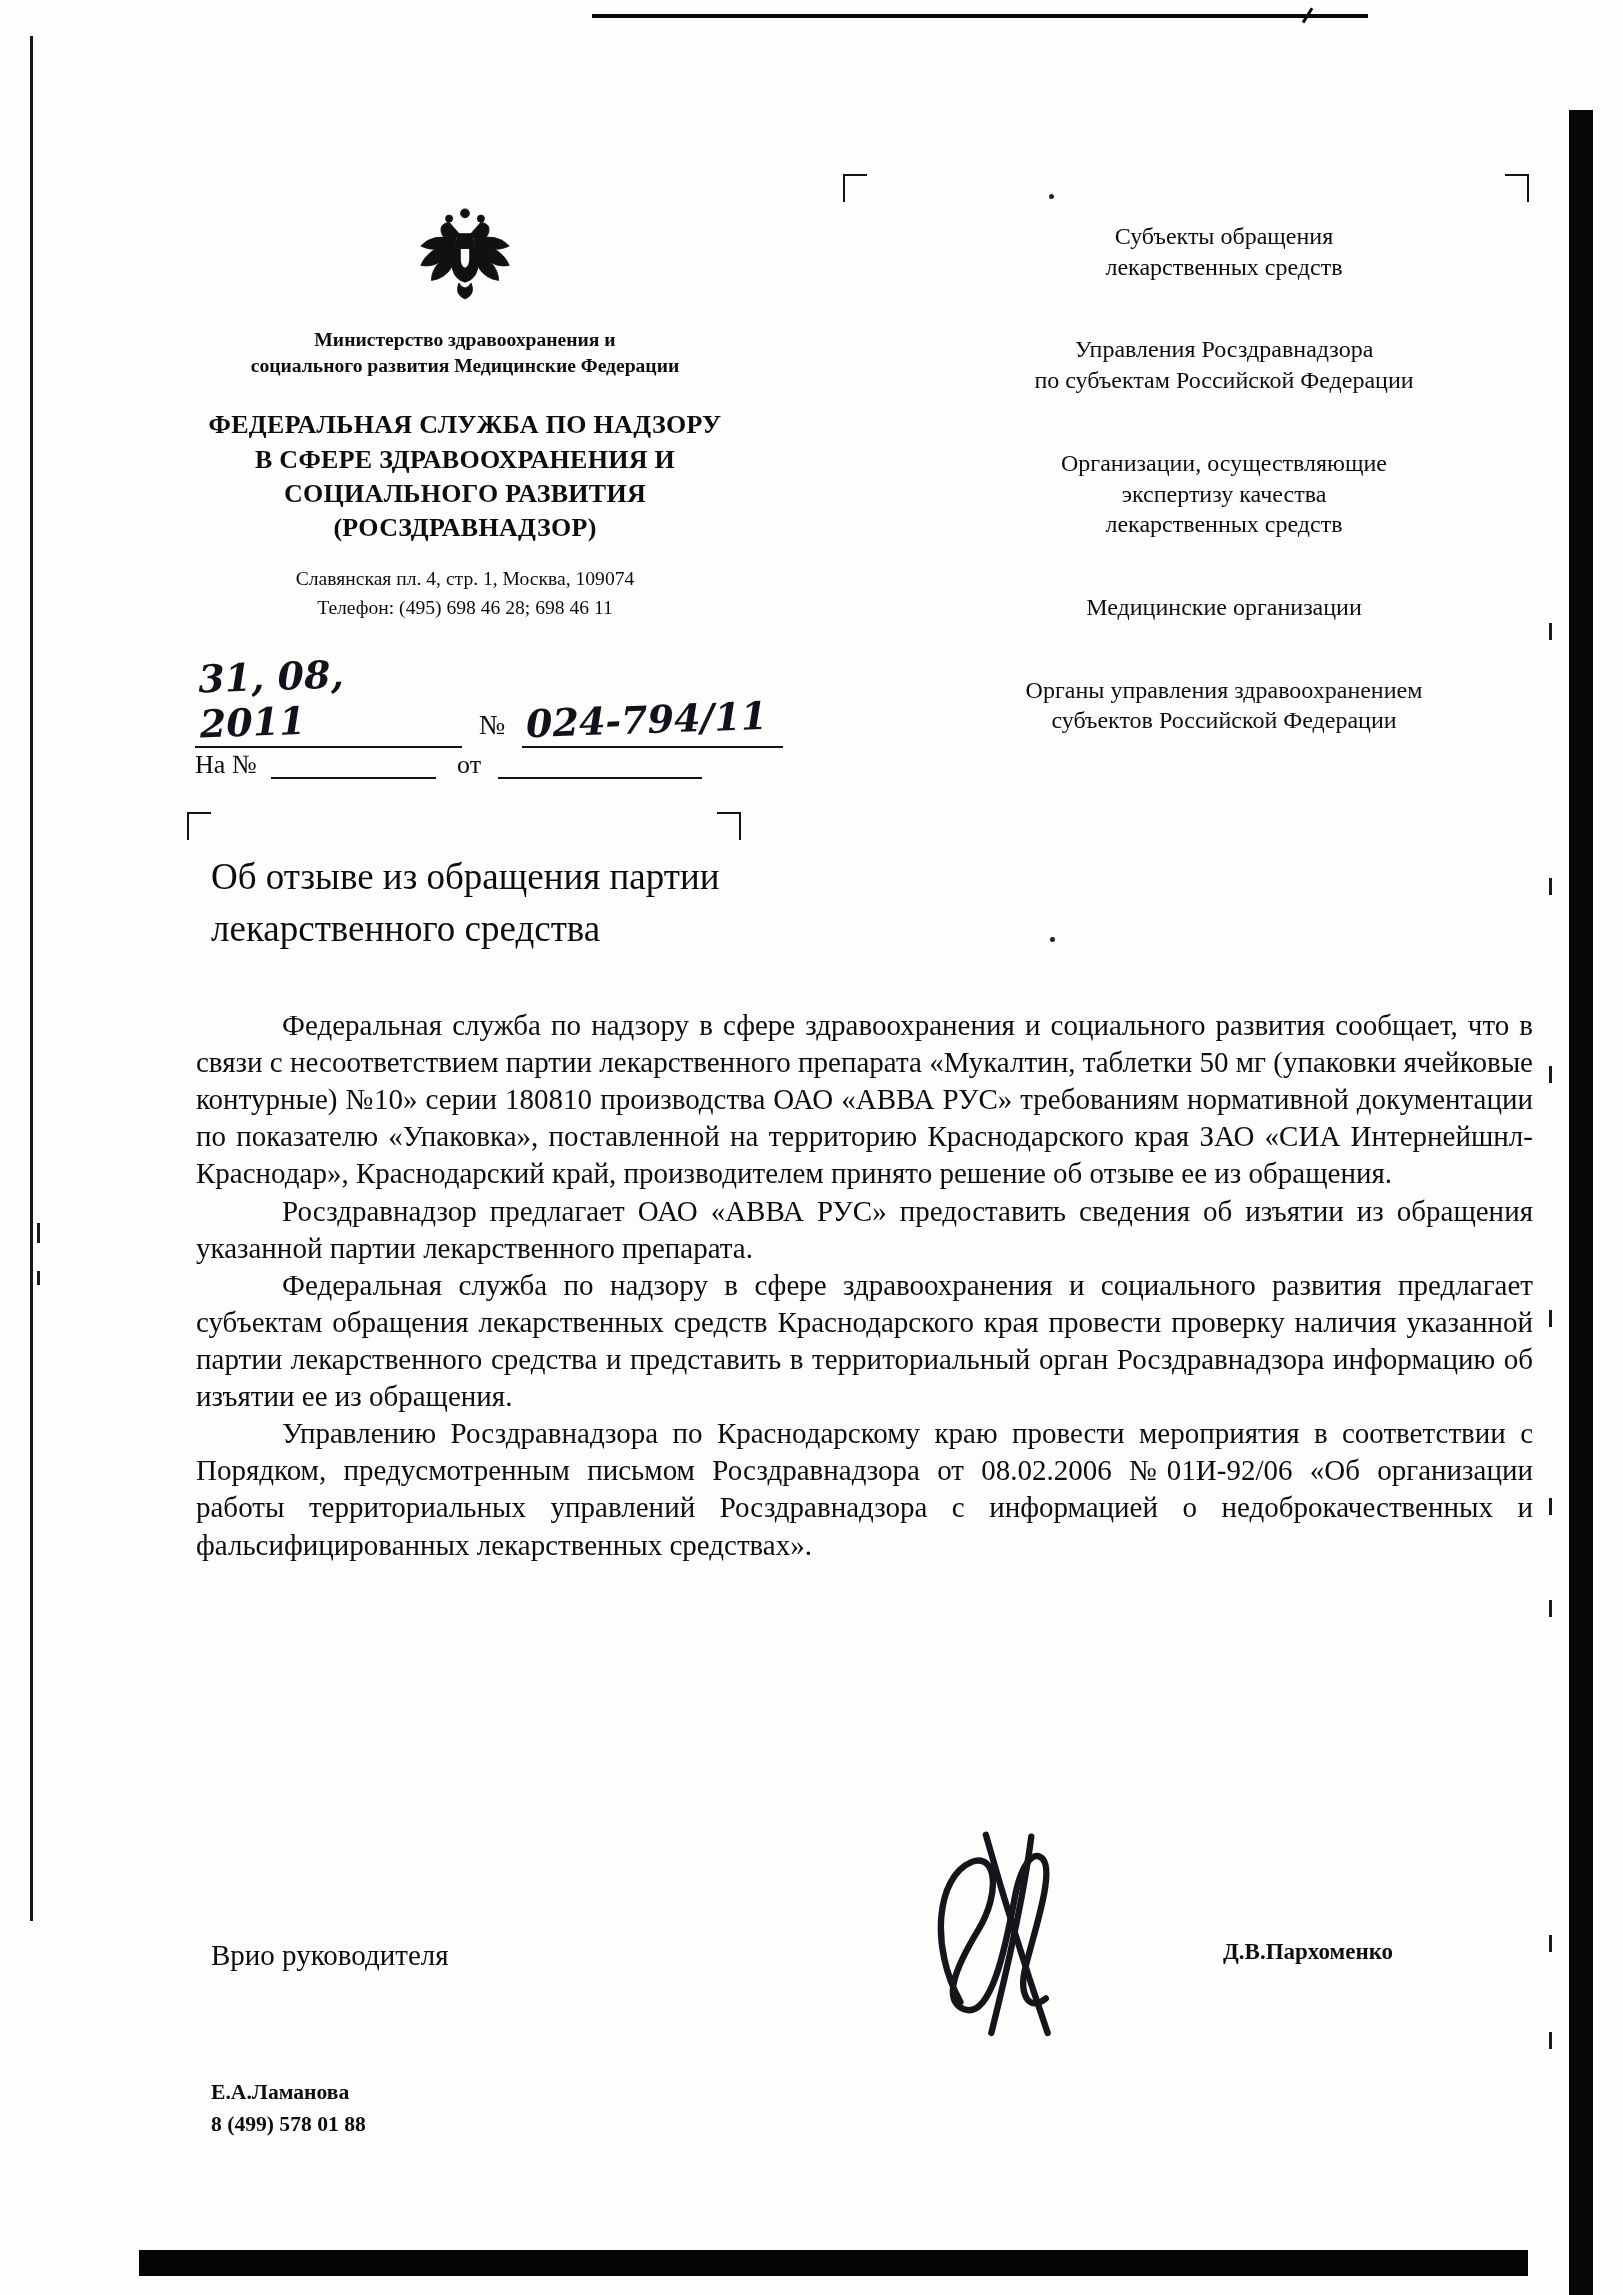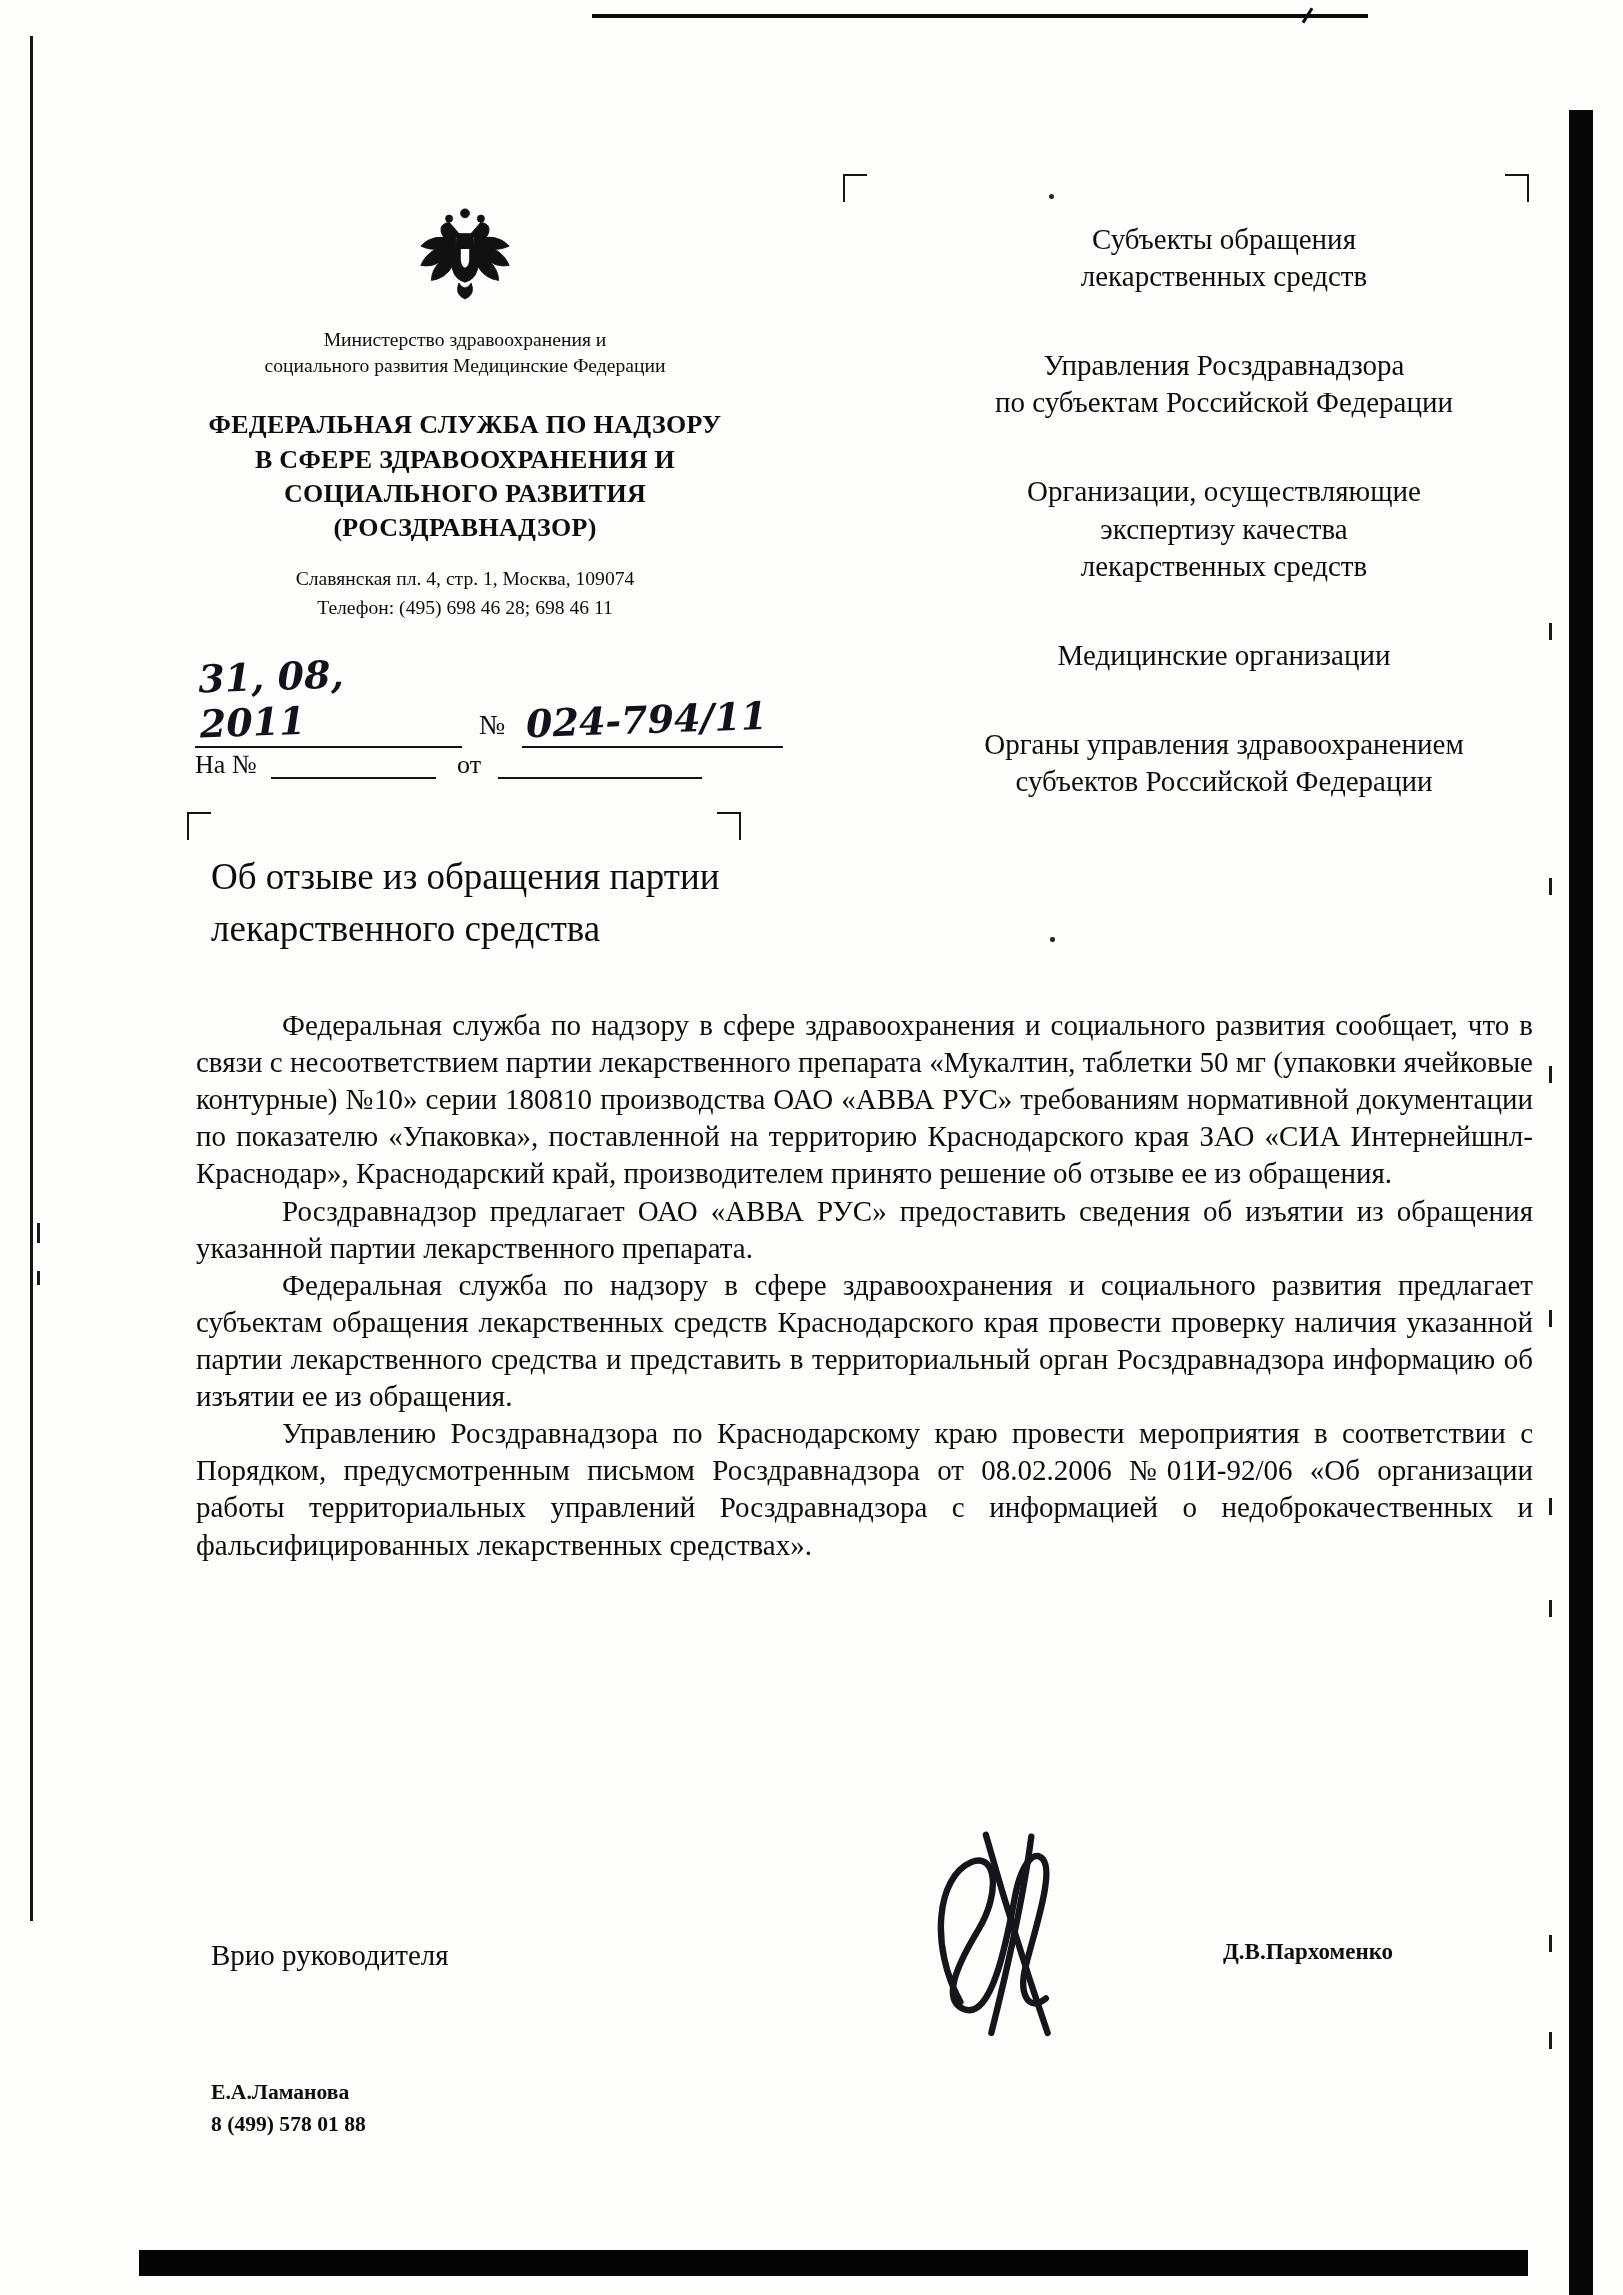--- a/index.html
+++ b/index.html
@@ -23,27 +23,27 @@
   .speck { position:absolute; background:#222; border-radius:50%; }
 
   
   .cm { position:absolute; width:23.6px; height:27.5px; border-color:#141414; }
   .cm-l { border-left:2.6px solid #141414; border-top:2.6px solid #141414; }
   .cm-r { border-right:2.6px solid #141414; border-top:2.6px solid #141414; }
 
   
   .letterhead { position:absolute; left:177px; top:208px; width:576px; text-align:center; }
   .emblem svg { display:block; margin:0 auto 19.6px auto; }
-  .ministry { font-size:19.6px; font-weight:normal; line-height:1.35; margin-bottom:29px; }
+  .ministry { font-size:19.6px; font-weight:bold; line-height:1.35; margin-bottom:29px; }
   .service  { font-size:26px; font-weight:bold; line-height:1.32; margin-bottom:19.6px; letter-spacing:0.3px; }
   .addr     { font-size:19.6px; line-height:1.45; }
 
   
   .recipients { position:absolute; left:890px; top:221px; width:668px;
-                text-align:center; font-size:29px; line-height:1.28; }
+                text-align:center; font-size:24px; line-height:1.28; }
   .rgroup { margin-bottom:52px; }
 
   
   .docnum { position:absolute; left:195px; top:652px; display:flex; align-items:flex-end; gap:17px; }
   .hand { font-family:"DejaVu Serif", serif; font-style:italic; font-weight:700;
           font-size:38px; color:#12121c; display:inline-block; transform:rotate(-2deg); }
   .ufield { display:inline-block; border-bottom:2.6px solid #141414; padding:0 6.5px 3.9px 3.9px; }
   .date-field { width:267px; }
   .num-field  { width:261px; }
   .nosign { font-size:27.5px; padding-bottom:6.5px; }

